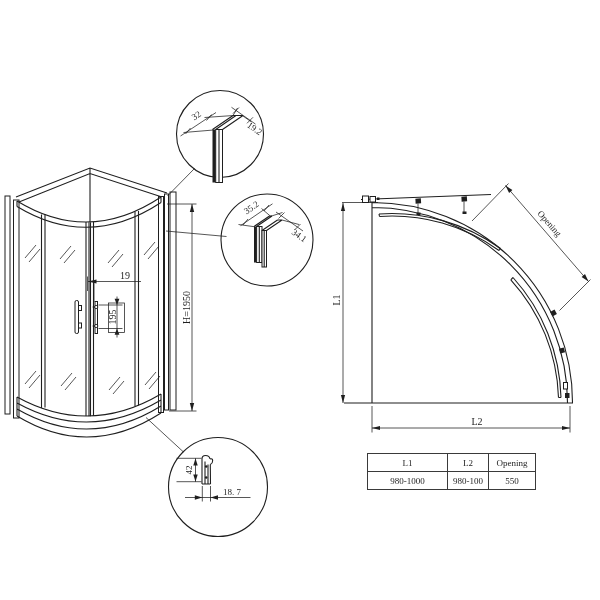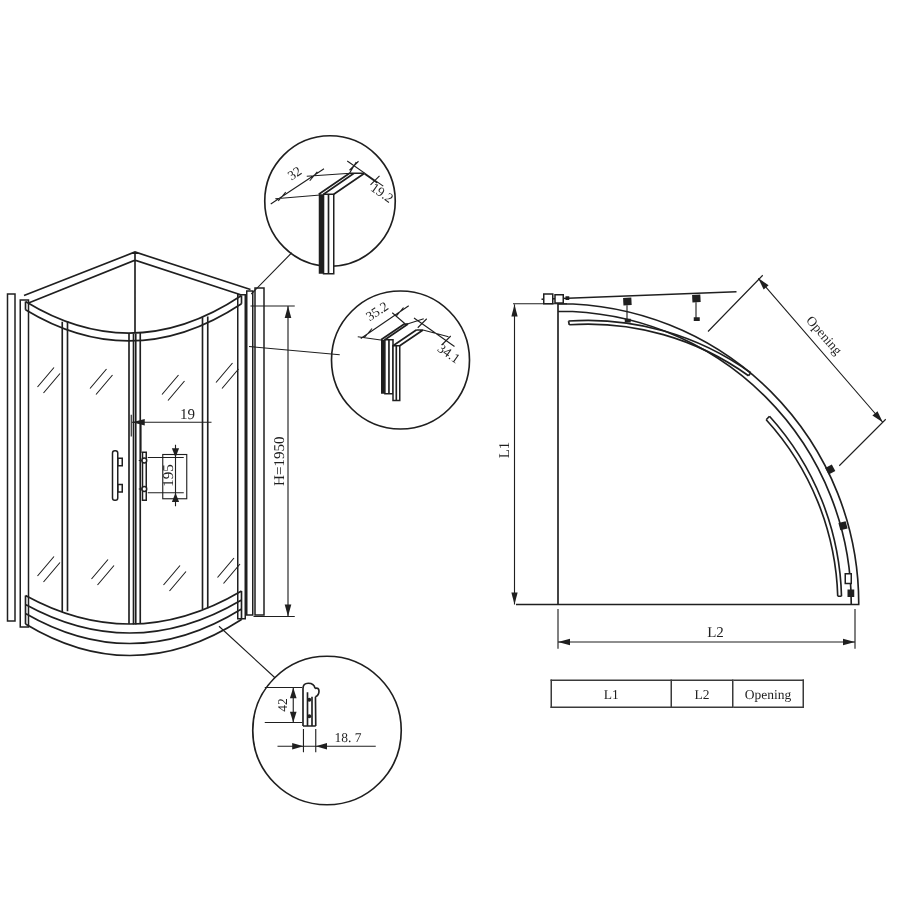--- a/index.html
+++ b/index.html
@@ -138,15 +138,20 @@
   </g>
 </svg>
 
   <table class="spec-table">
     <tbody>
         <tr>
       <th class="c1">L1</th>
       <th class="c2">L2</th>
       <th class="c3">Opening</th>
     </tr>
+    <tr>
+      <td>980-1000</td>
+      <td>980-100</td>
+      <td>550</td>
+    </tr>
   </tbody>
     </table>
 </div>
 
 </body></html>

